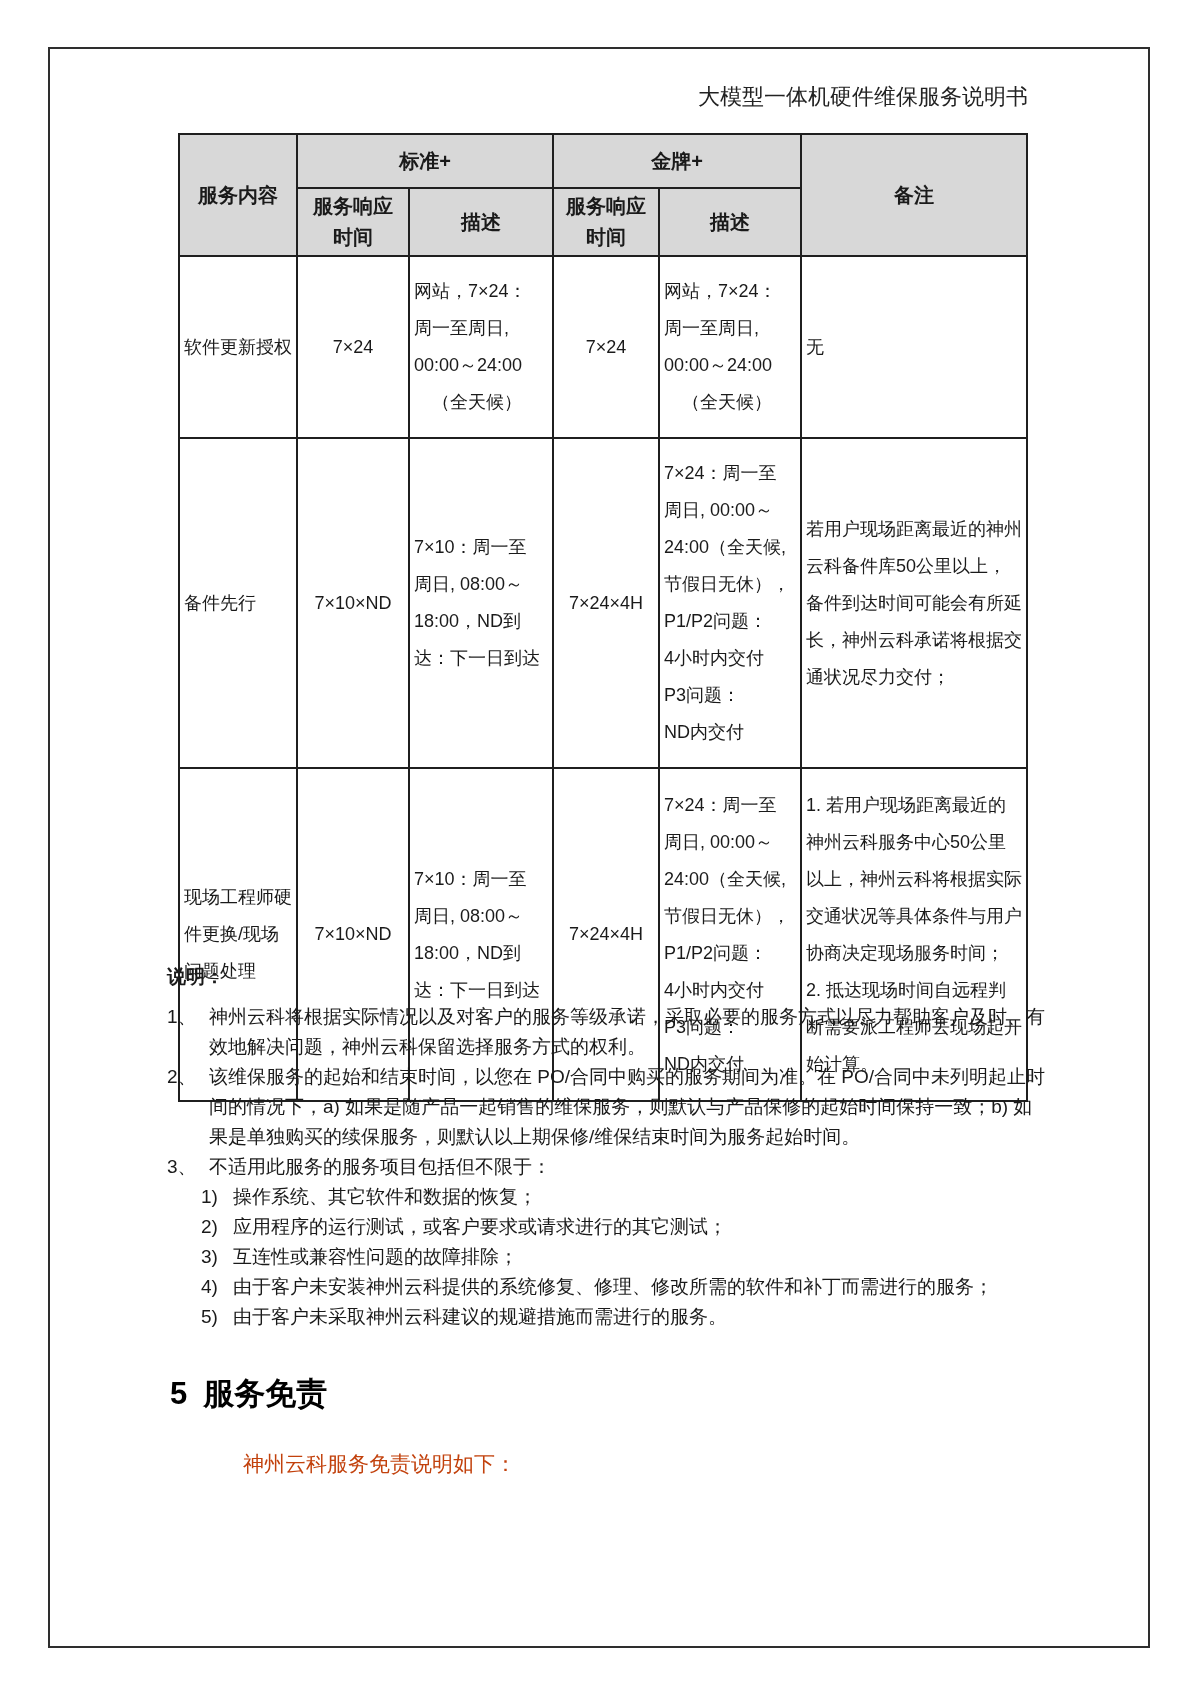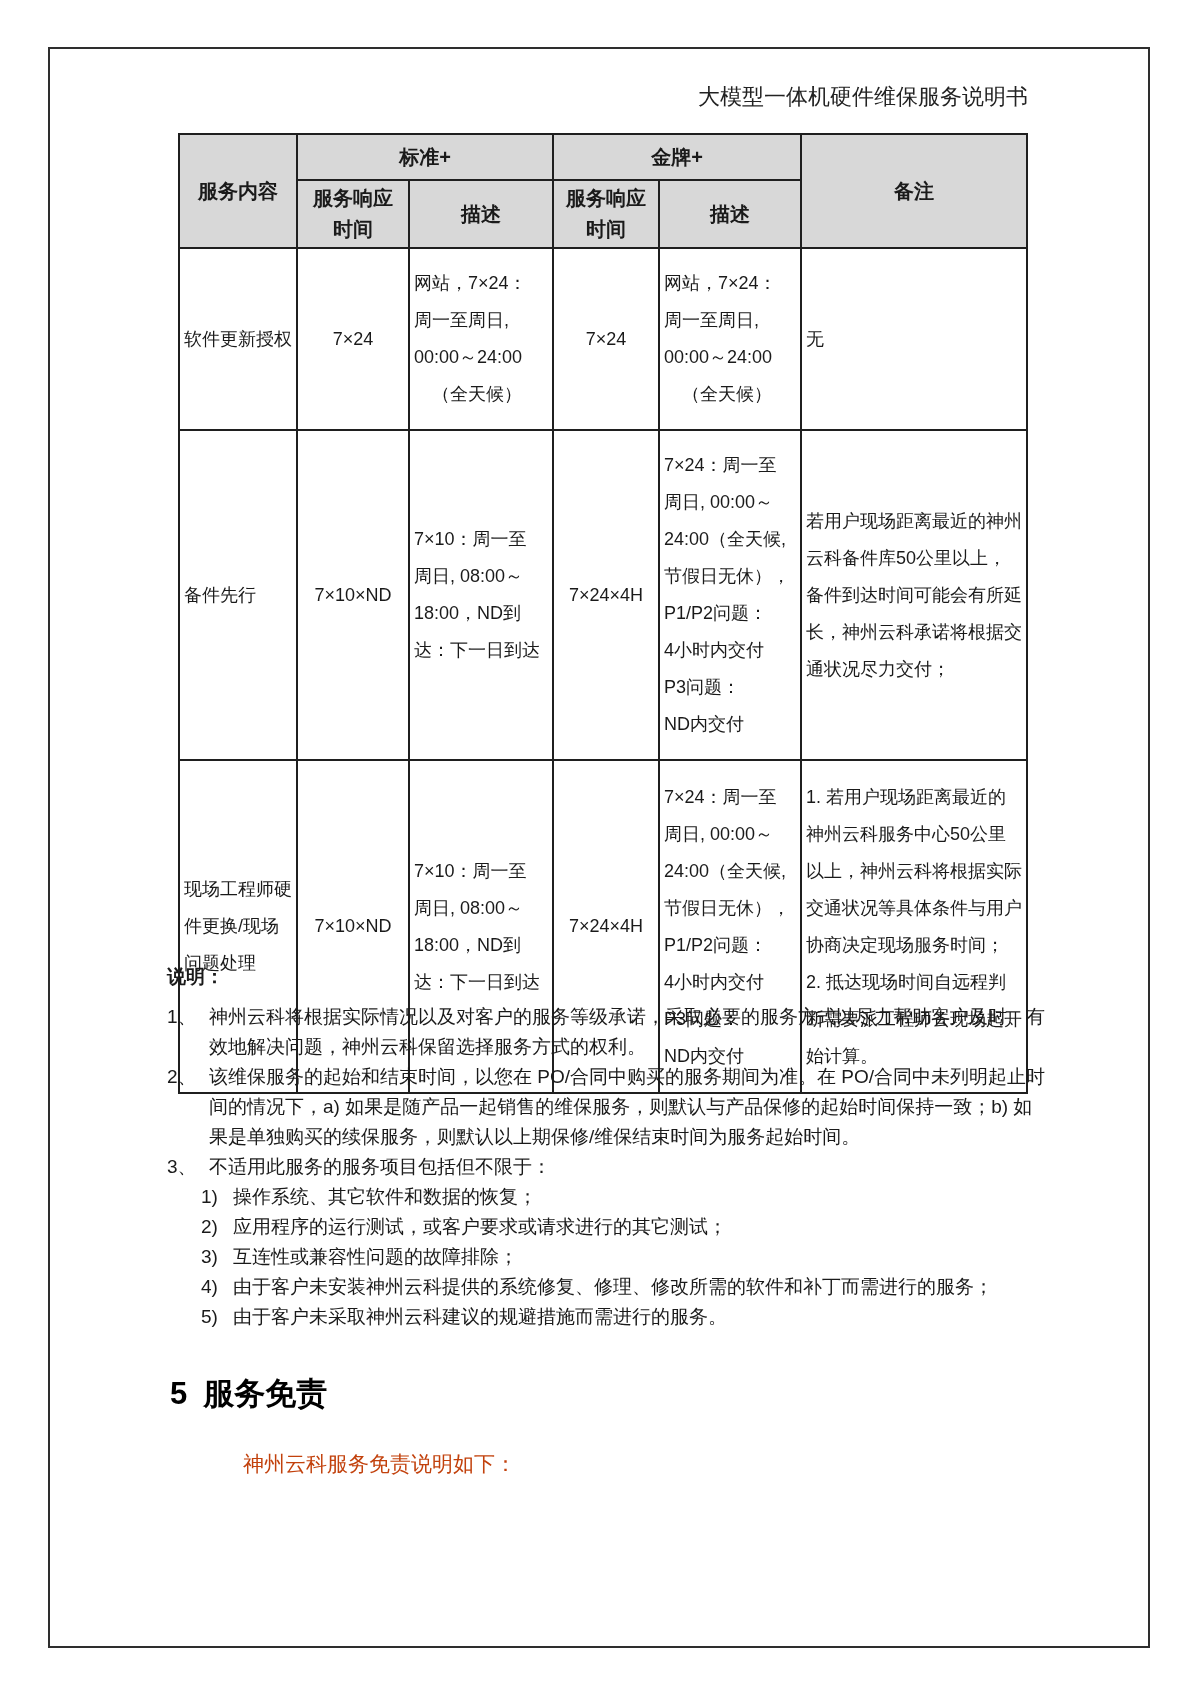--- a/index.html
+++ b/index.html
@@ -28,21 +28,21 @@
   .svc-table th,.svc-table td{
     border:2px solid #1f1f1f;
     box-sizing:border-box;
     vertical-align:middle;
   }
   .svc-table thead th{
     background:#d8d8d8;
     font-weight:bold;font-size:20px;line-height:31px;
     text-align:center;padding:2px;
   }
-  .svc-table thead tr.hrow-a th{height:46px;}
+  .svc-table thead tr.hrow-a th{height:54px;}
   .svc-table thead tr.hrow-b th{height:64px;}
   .wrap4{display:inline-block;width:4em;text-align:center;}
   .svc-table tbody td{
     background:#ffffff;
     font-size:18px;line-height:37px;
     white-space:pre-line;
     padding:16px 4px;
   }
   td.cell-service{text-align:left;padding-left:9px;padding-right:2px;border-radius:13px;}
   td.cell-time{text-align:center;}

